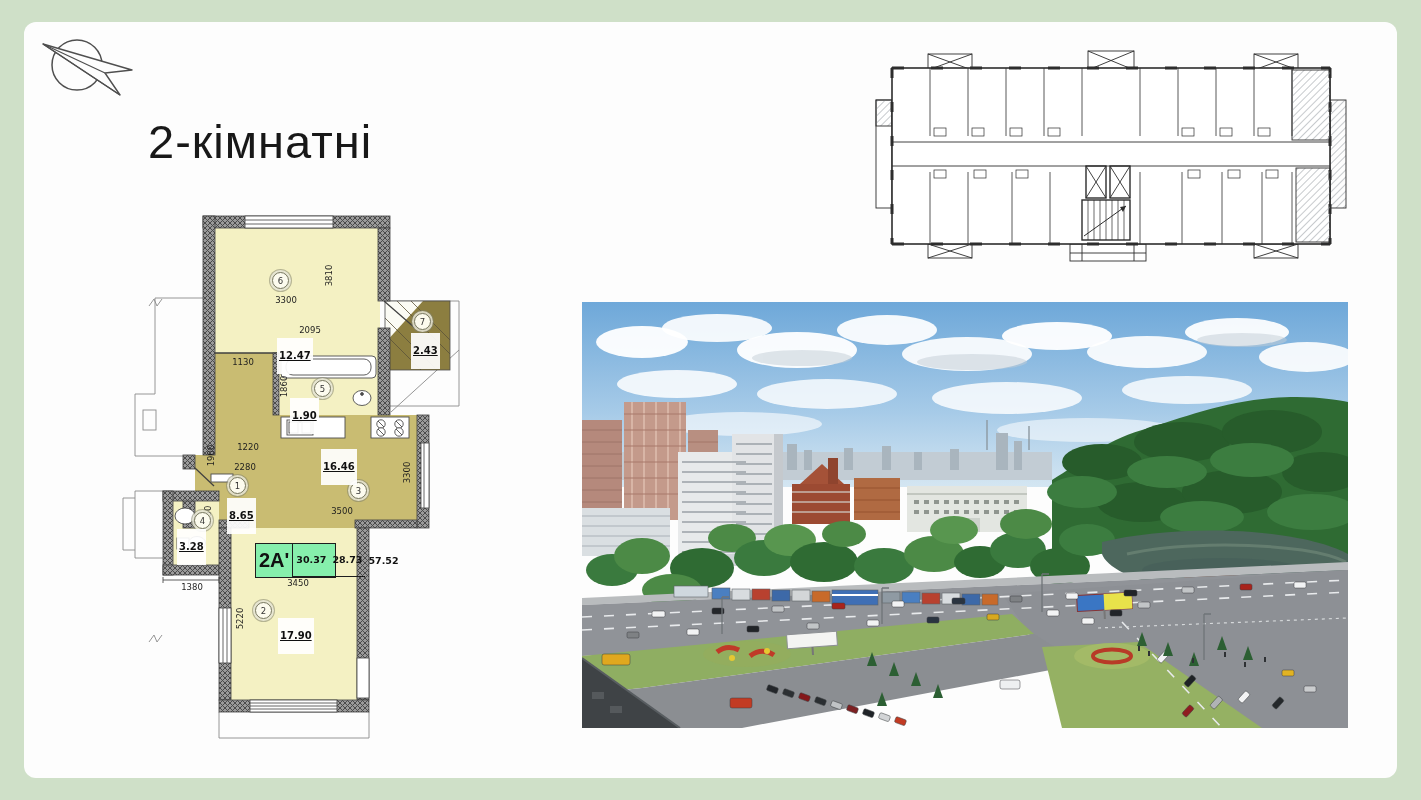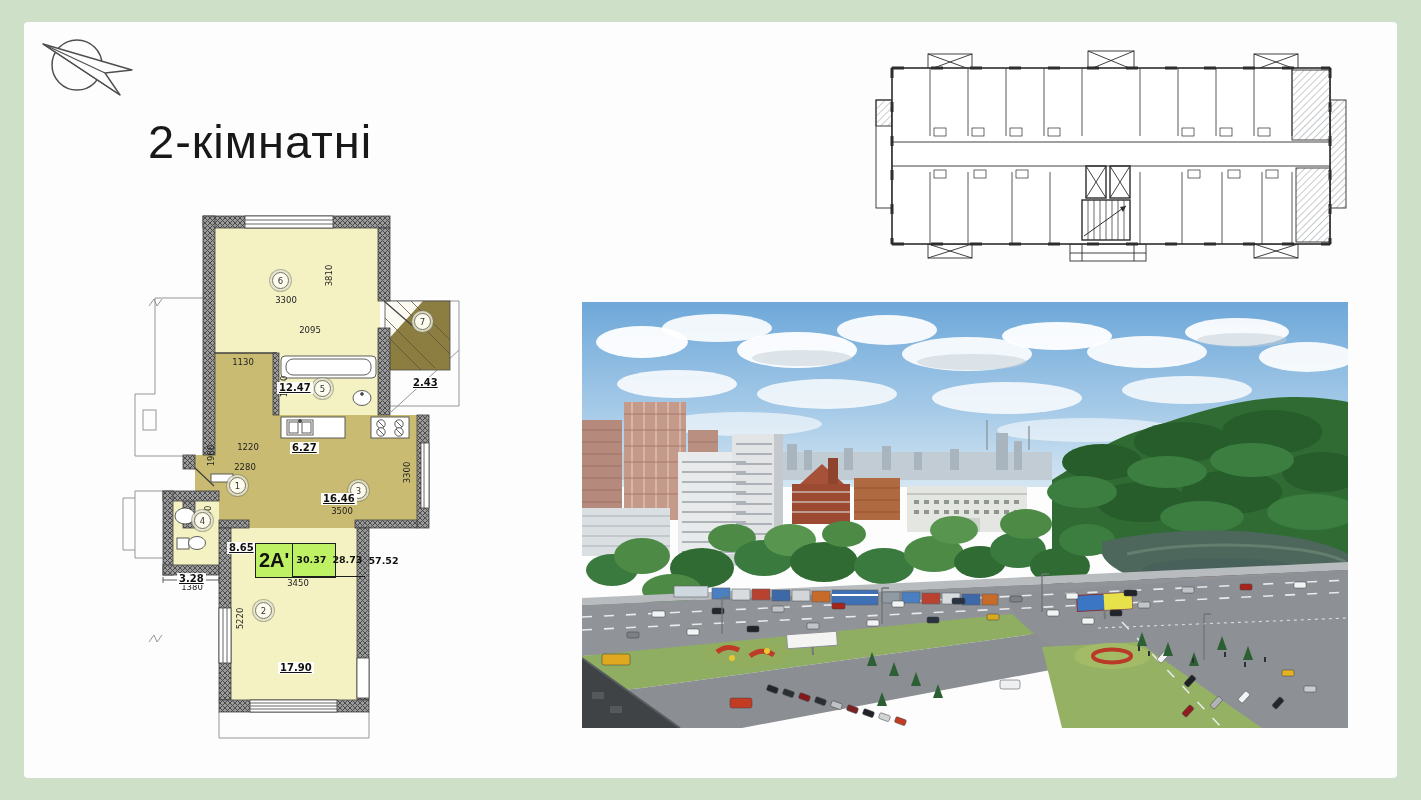--- a/index.html
+++ b/index.html
@@ -2,52 +2,52 @@
 <html><head>
 <meta charset="utf-8">
 <style>
   html,body{margin:0;padding:0;}
   body{
     width:1421px;height:800px;overflow:hidden;position:relative;
     background:#cfe0c8;font-family:"Liberation Sans",sans-serif;
   }
   .slide{
     position:absolute;left:24px;top:22px;width:1373px;height:756px;
-    background:#fdfdfd;border-radius:4px;
+    background:#fdfdfd;border-radius:12px;
   }
   .logo{position:absolute;left:12px;top:12px;}
   .title{
     position:absolute;left:124px;top:92px;
     font-size:47px;color:#181818;letter-spacing:1px;
     font-family:"Liberation Sans",sans-serif;
   }
   
   .plan{position:absolute;left:91px;top:176px;width:345px;height:570px;}
   .plan svg{position:absolute;left:0;top:0;}
   .dim{
     position:absolute;font-family:"DejaVu Sans",sans-serif;font-size:8.5px;
     color:#1e1e1e;white-space:nowrap;width:34px;height:11px;
     display:flex;align-items:center;justify-content:center;
   }
   .dim.v{transform:rotate(-90deg);}
   .area{
     position:absolute;font-family:"DejaVu Sans",sans-serif;font-weight:bold;
     font-size:10px;color:#101010;background:rgba(255,255,255,.92);
-    padding:0 2px;text-decoration:underline;line-height:12px;margin-top:44px;
+    padding:12px 2px;text-decoration:underline;line-height:12px;
   }
   .roomnum{
     position:absolute;width:15px;height:15px;border-radius:50%;
     border:1.2px solid #77775f;background:#fcfbee;
     font-family:"DejaVu Sans",sans-serif;font-size:8.5px;color:#333;
     display:flex;align-items:center;justify-content:center;
     box-shadow:0 0 0 2px rgba(252,251,238,.7),0 0 0 3px rgba(130,130,105,.55);
   }
   .unit-box{
     position:absolute;left:140px;top:345px;display:flex;
-    background:#bef264;border:1.7px solid #1d1d1d;height:33px;
+    background:#86efac;border:1.7px solid #1d1d1d;height:33px;
   }
   .unit-label{
     font-family:"Liberation Sans",sans-serif;font-weight:bold;font-size:20px;
     color:#111;display:flex;align-items:center;padding:0 3px;
   }
   .unit-rows{display:flex;flex-direction:row;border-left:1.4px solid #1d1d1d;width:42px;}
   .unit-rows span{
     flex:1;font-family:"DejaVu Sans",sans-serif;font-weight:bold;font-size:9.5px;
     color:#111;display:flex;align-items:center;padding:0 3px;
     border-bottom:1.2px solid #1d1d1d;line-height:1;
@@ -200,21 +200,21 @@
     <span class="roomnum" style="left:157px;top:74px">6</span>
     <span class="roomnum" style="left:299px;top:115px">7</span>
     <span class="roomnum" style="left:199px;top:182px">5</span>
     <span class="roomnum" style="left:114px;top:279px">1</span>
     <span class="roomnum" style="left:235px;top:284px">3</span>
     <span class="roomnum" style="left:79px;top:314px">4</span>
     <span class="roomnum" style="left:140px;top:404px">2</span>
 
     <span class="area" style="left:162px;top:140px">12.47</span>
     <span class="area" style="left:296px;top:135px">2.43</span>
-    <span class="area" style="left:175px;top:200px">6.27</span>
+    <span class="area" style="left:175px;top:200px">1.90</span>
     <span class="area" style="left:112px;top:300px">8.65</span>
     <span class="area" style="left:206px;top:251px">16.46</span>
     <span class="area" style="left:62px;top:331px">3.28</span>
     <span class="area" style="left:163px;top:420px">17.90</span>
 
     <div class="unit-box">
       <span class="unit-label">2А'</span>
       <span class="unit-rows">
         <span>30.37</span>
         <span>28.73</span>

